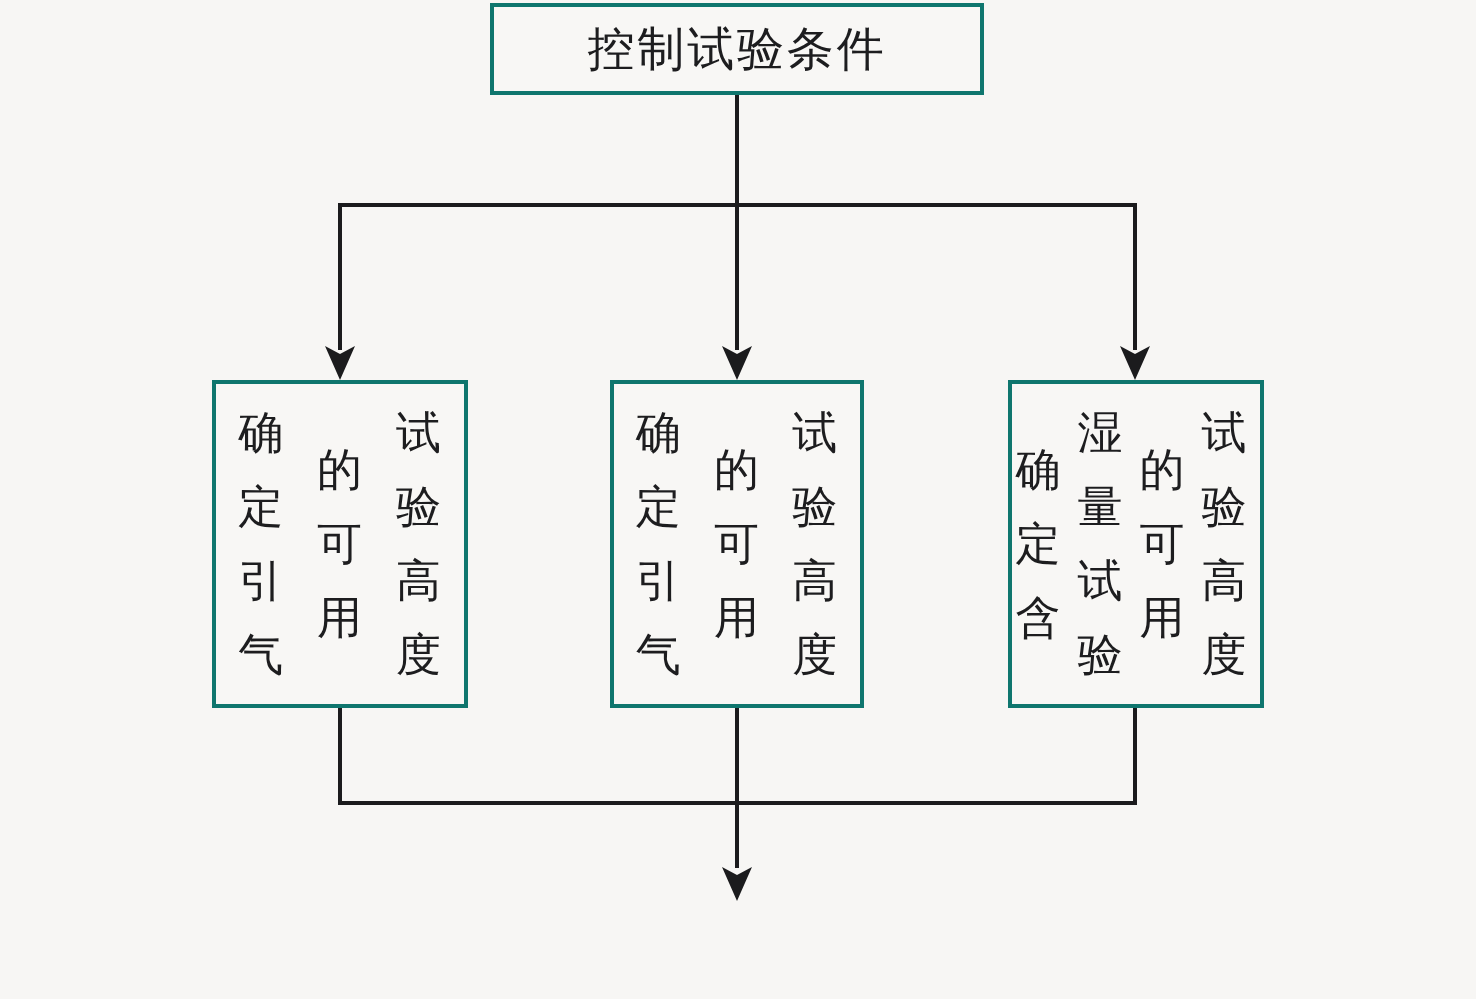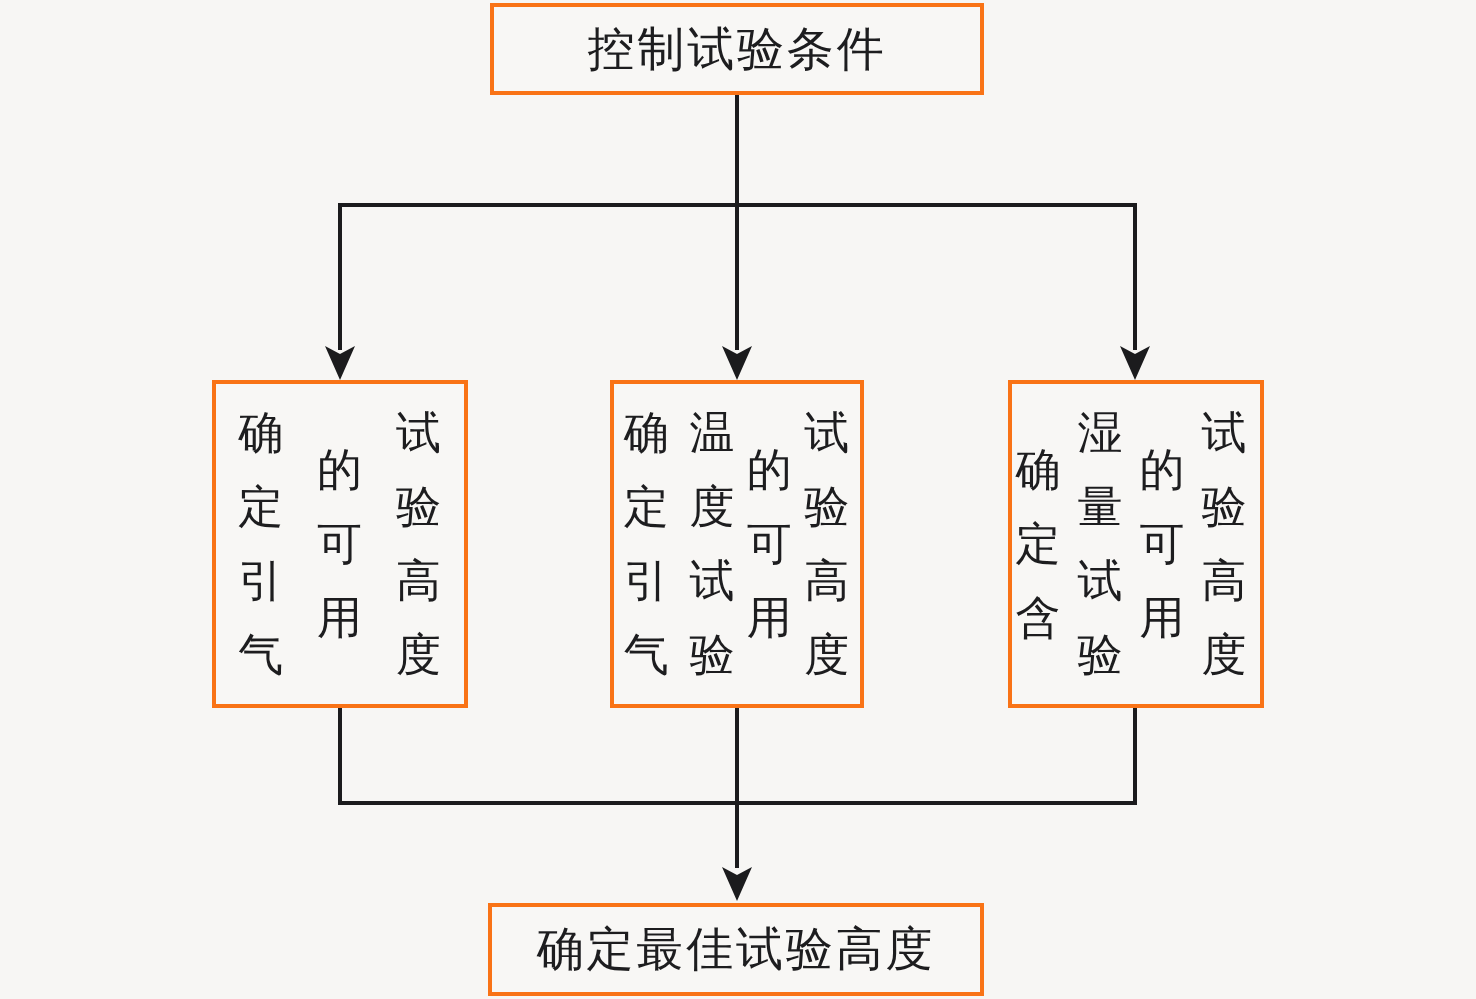--- a/index.html
+++ b/index.html
@@ -7,21 +7,21 @@
     position: relative;
     width: 1476px;
     height: 999px;
     background: #f7f6f4;
     font-family: "Liberation Serif", "DejaVu Serif", serif;
     overflow: hidden;
   }
   .box {
     position: absolute;
     box-sizing: border-box;
-    border: 4px solid #f97316;
+    border: 4px solid #0f766e;
     background: #f8f7f5;
     color: #1d1d1f;
     display: flex;
     align-items: center;
     justify-content: center;
     text-align: center;
   }
   .box-single {
     font-size: 47px;
     letter-spacing: 0.06em;
@@ -89,21 +89,20 @@
   </div>
 
   <div class="box box-multi branch-1">
     <div>确定引气</div>
     <div>的可用</div>
     <div>试验高度</div>
   </div>
 
   <div class="box box-multi branch-2">
     <div>确定引气</div>
-    <div>温度试验</div>
     <div>的可用</div>
     <div>试验高度</div>
   </div>
 
   <div class="box box-multi branch-3">
     <div>确定含</div>
     <div>湿量试验</div>
     <div>的可用</div>
     <div>试验高度</div>
   </div>
@@ -112,17 +111,14 @@
   <div class="line v-b2-down"></div>
   <div class="line v-b3-down"></div>
   <div class="line h-bottom"></div>
 
   <div class="arrow arrow-result">
     <svg width="30" height="34" viewBox="0 0 30 34">
         <polygon points="0,0 15,8 30,0 15,34"></polygon>
       </svg>
   </div>
 
-  <div class="box box-single result-box">
-    <span>确定最佳试验高度</span>
-  </div>
 
 </div>
 
 </body></html>

